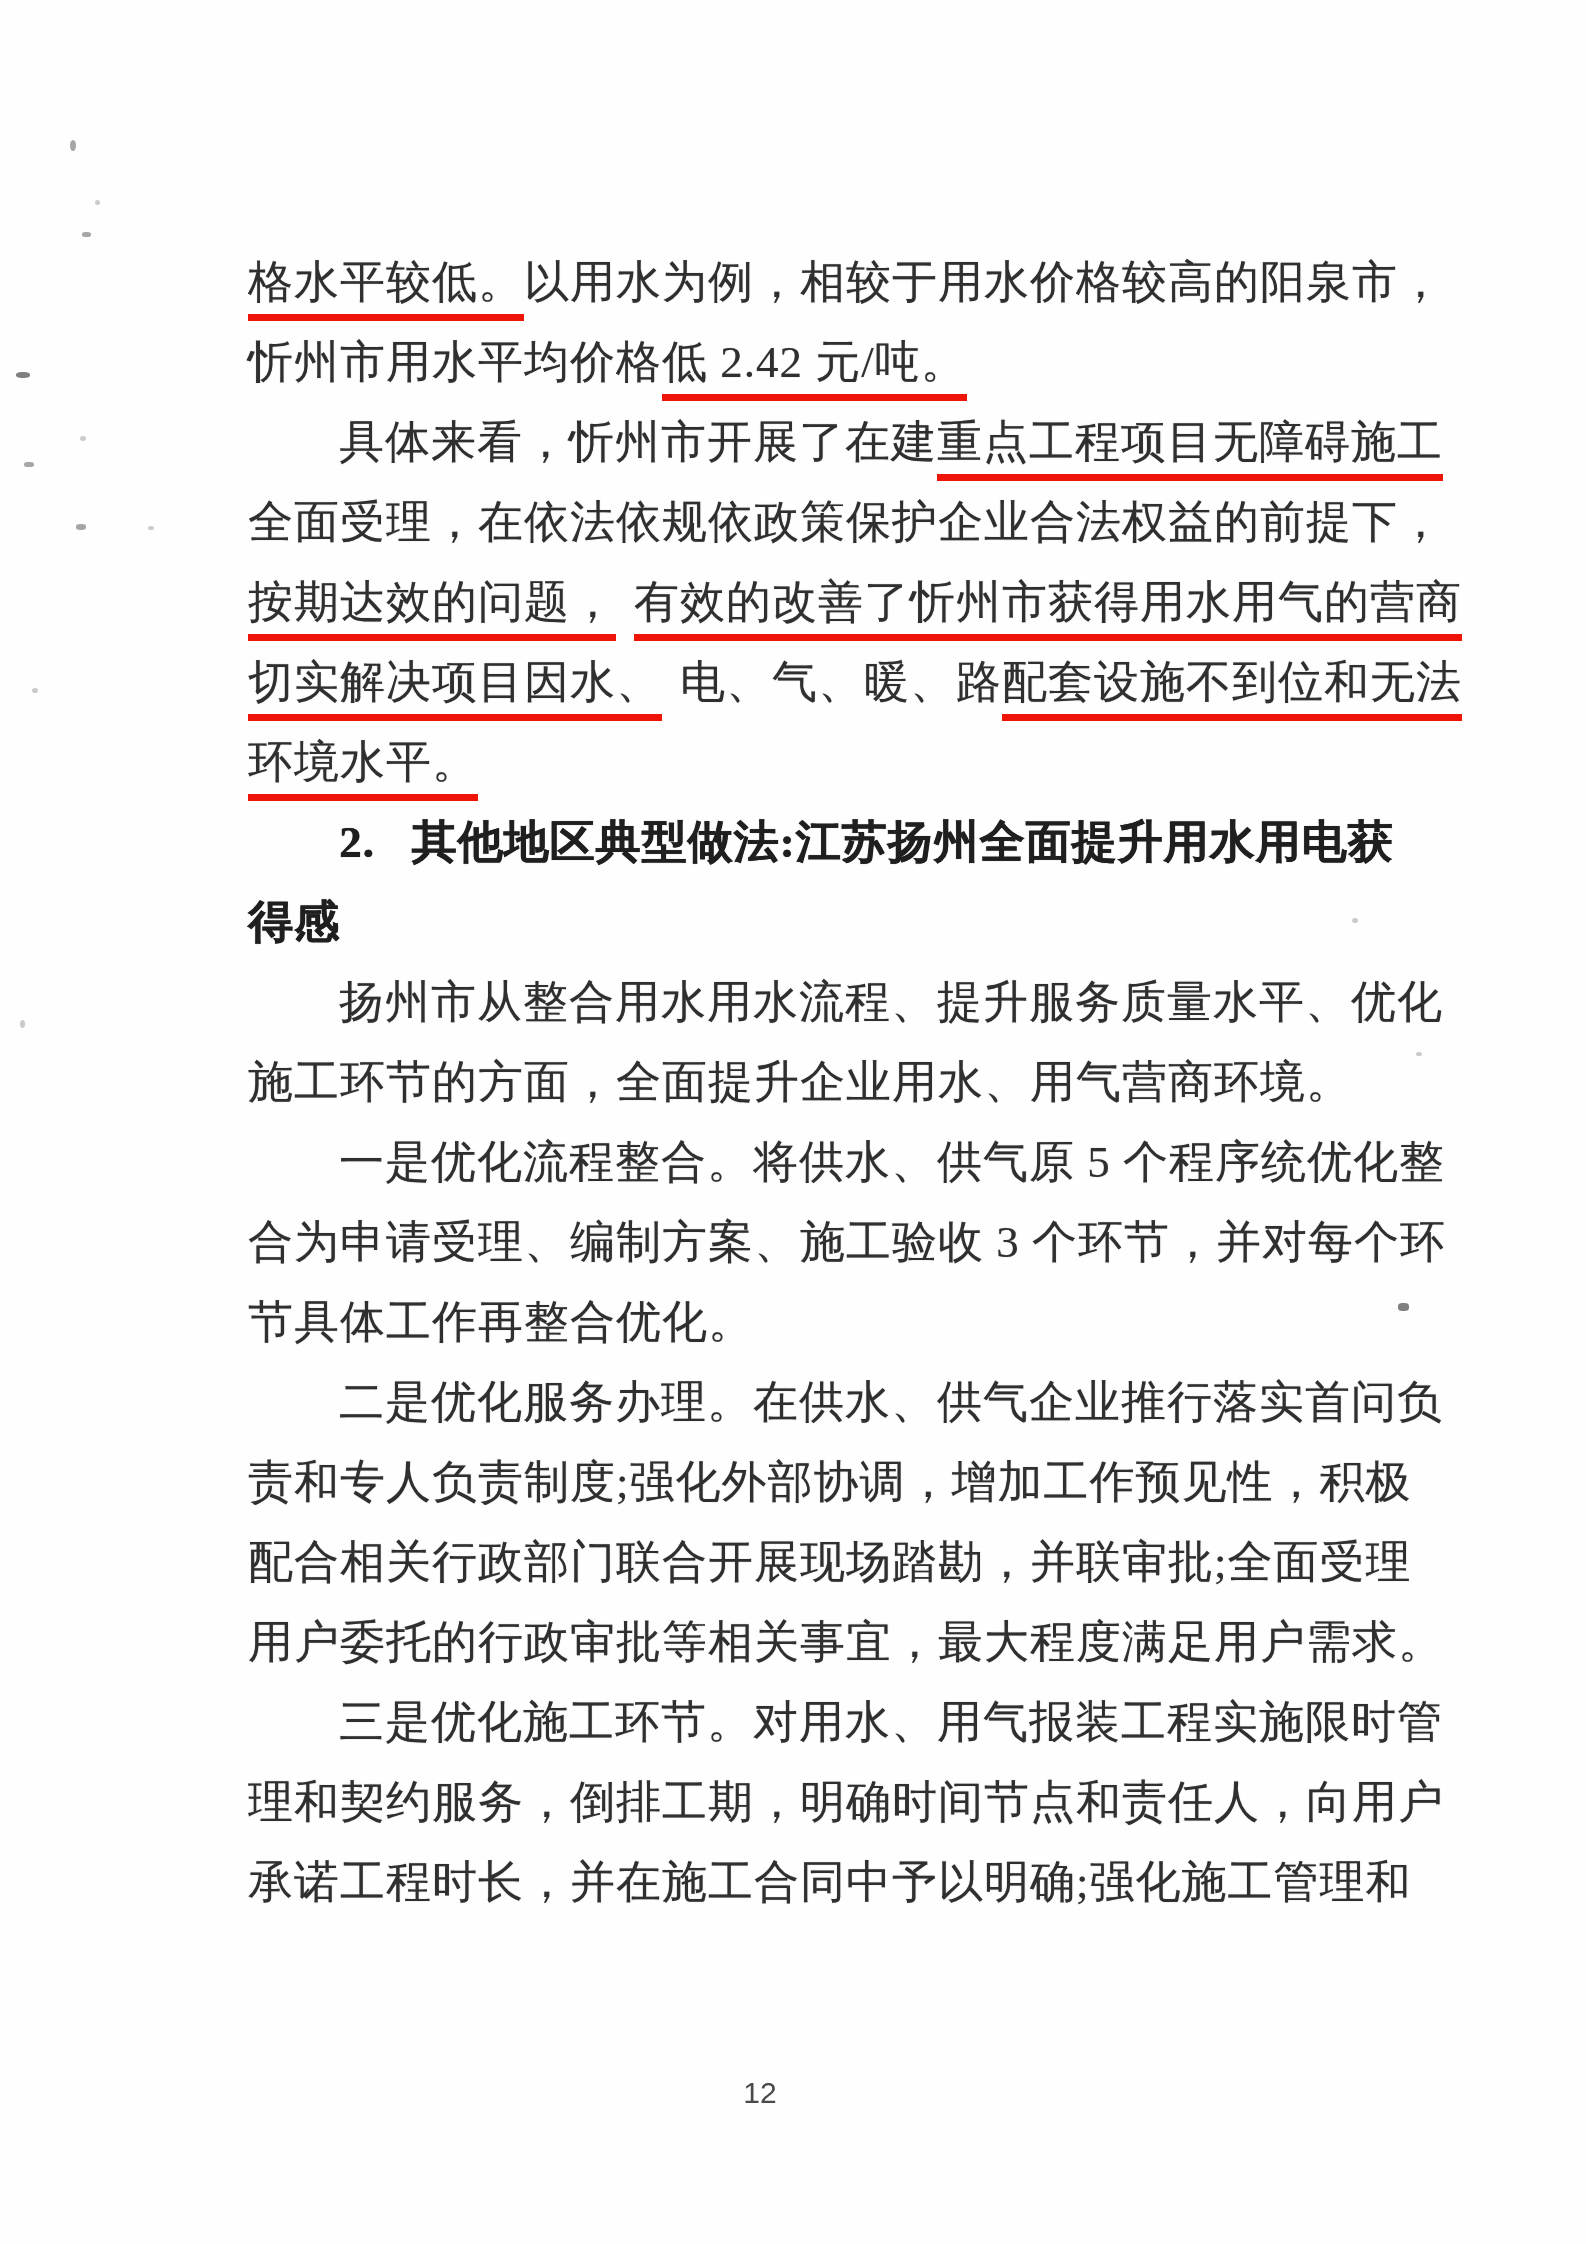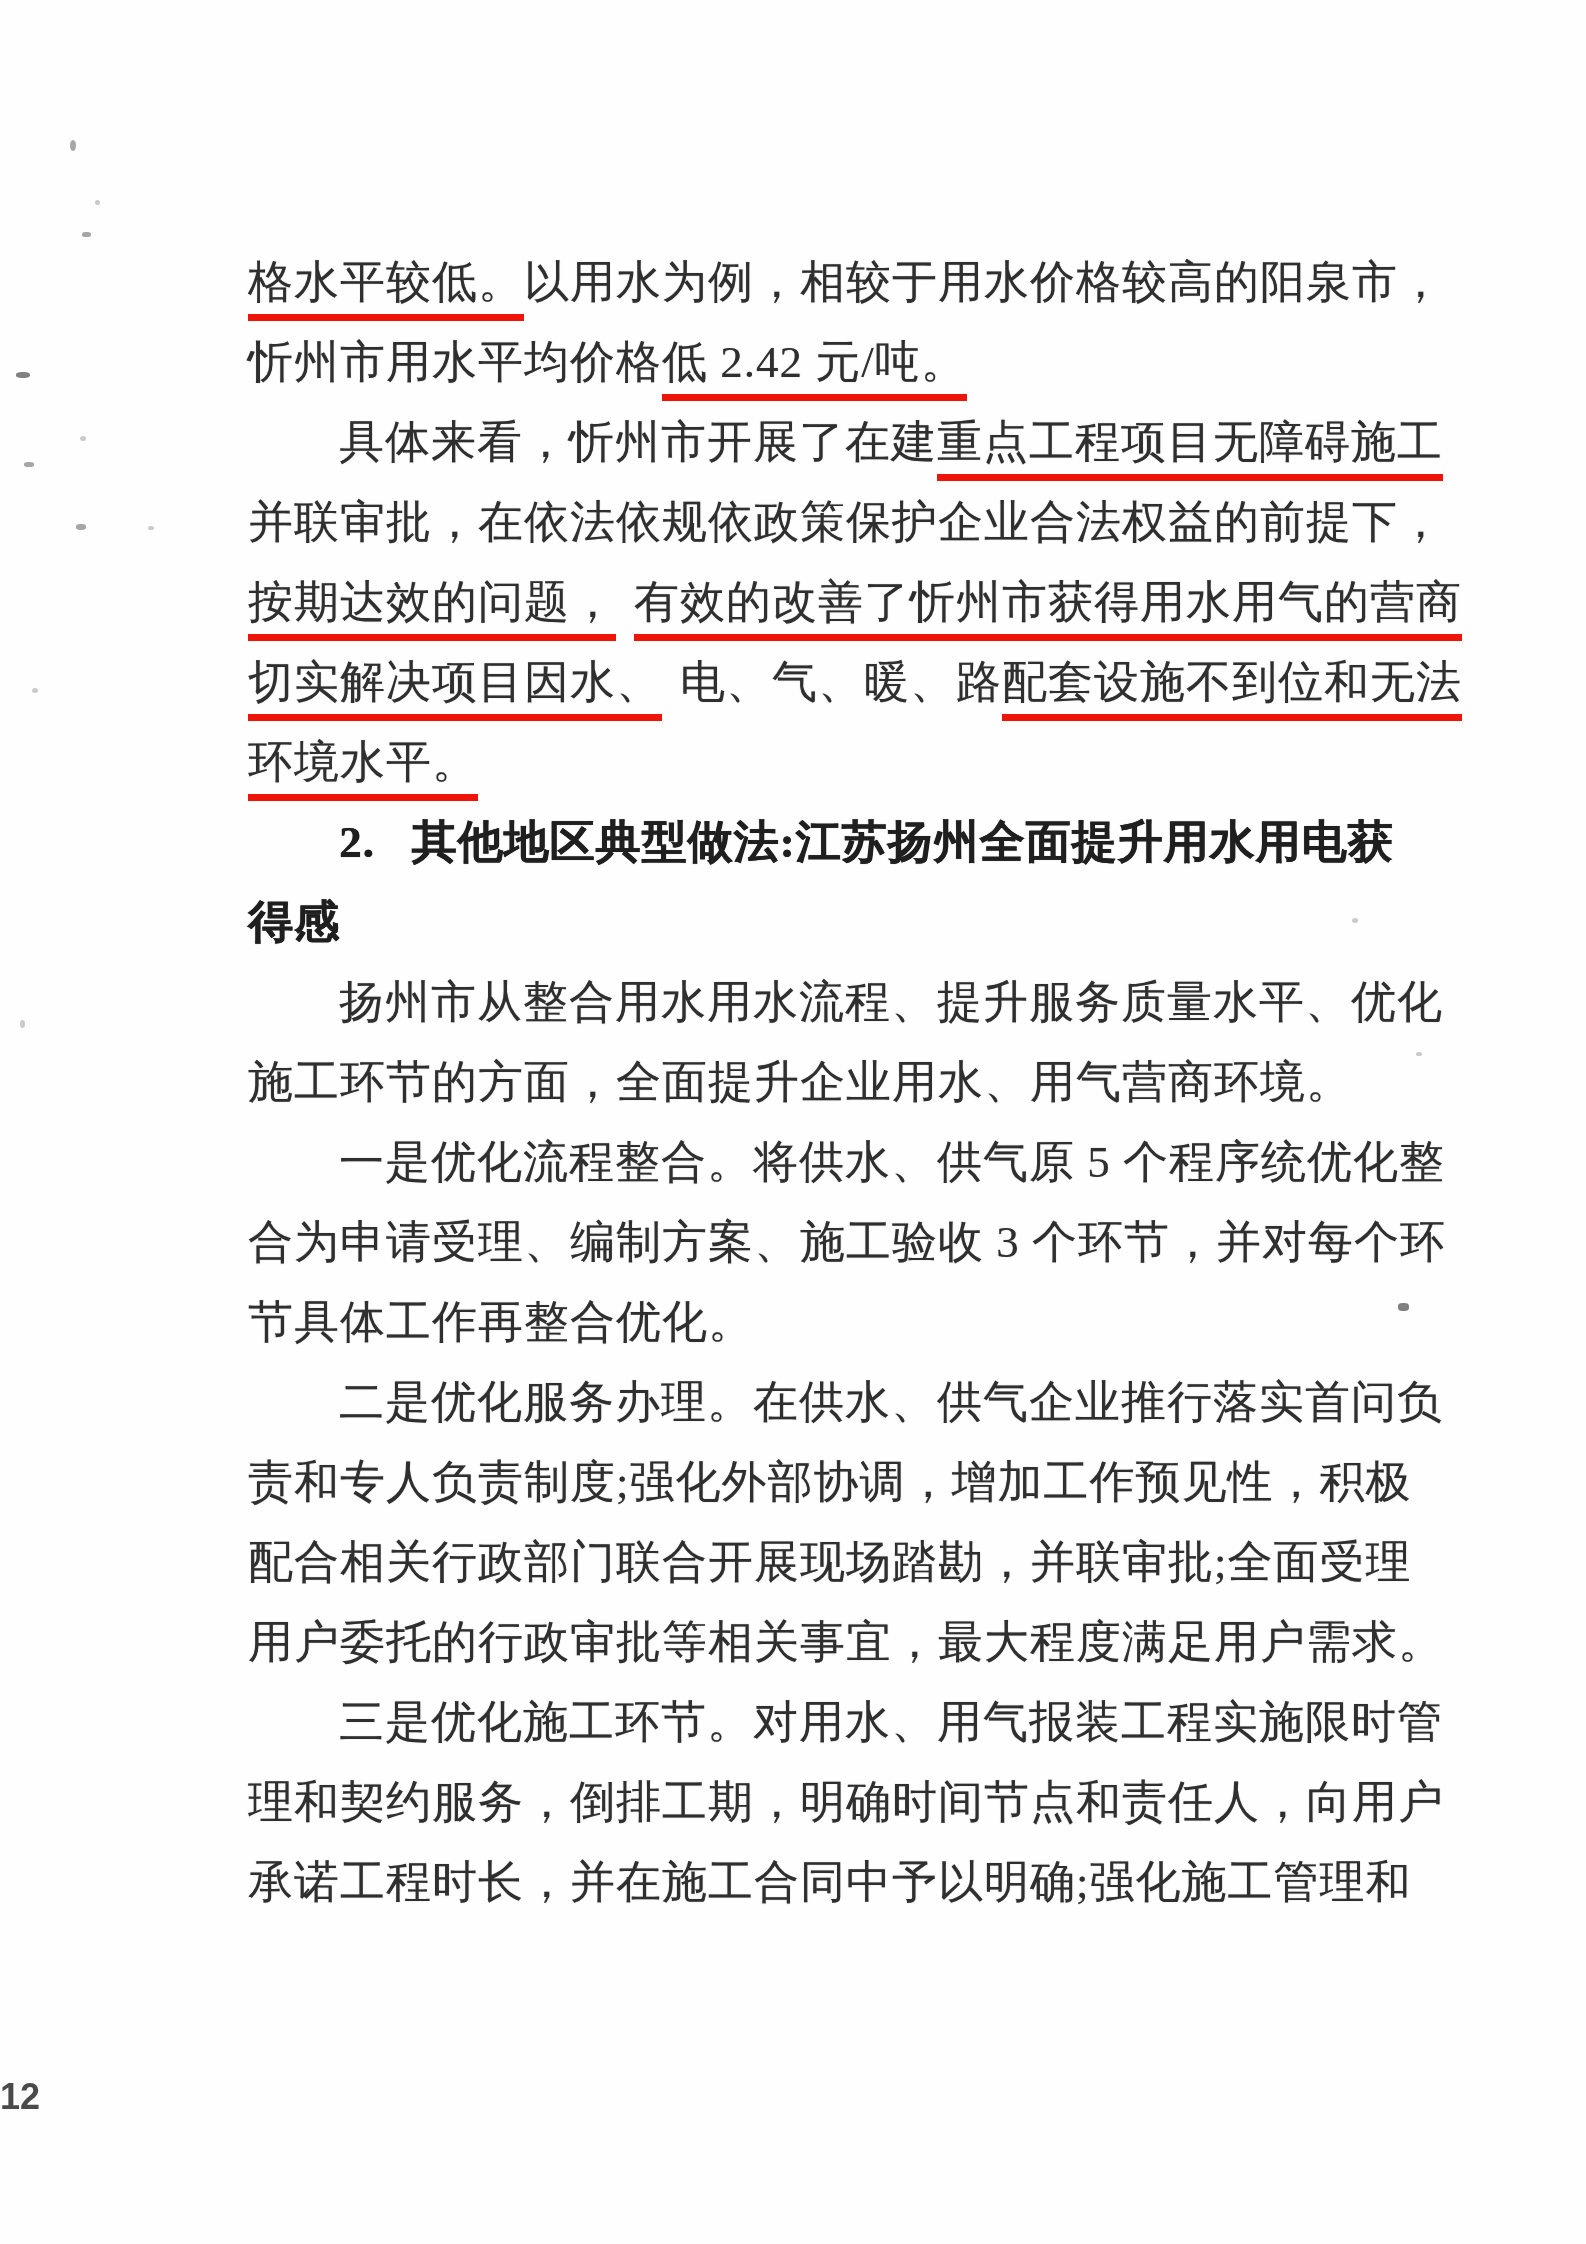--- a/index.html
+++ b/index.html
@@ -46,24 +46,24 @@
     padding-bottom: 7px;
   }
   .seg.ul.gap {
     margin-right: 18px;
   }
   .page-number {
     position: absolute;
     left: 0;
     top: 2076px;
     width: 1520px;
-    text-align: left;
+    text-align: center;
     font-family: "Liberation Sans", "DejaVu Sans", sans-serif;
-    font-weight: bold;
-    font-size: 36px;
+    font-weight: normal;
+    font-size: 30px;
     color: #4a4a4a;
   }
   
   .speck {
     position: absolute;
     background: #6a6a6a;
     border-radius: 50%;
   }
   .speck.dash { border-radius: 40%; }
   .speck.faint { opacity: 0.35; }
@@ -87,21 +87,21 @@
   <div class="speck faint" style="left:1352px; top:918px; width:6px; height:5px;"></div>
   <div class="speck faint" style="left:1416px; top:1052px; width:6px; height:4px;"></div>
   <div class="speck dark dash" style="left:1398px; top:1303px; width:11px; height:8px;"></div>
   <div class="speck faint" style="left:1404px; top:1398px; width:6px; height:4px;"></div>
   <div class="speck faint" style="left:20px;  top:1020px; width:5px; height:8px;"></div>
 
   <div class="text-block">
       <div class="line"><span class="seg ul">格水平较低。</span><span class="seg">以用水为例，相较于用水价格较高的阳泉市，</span></div>
       <div class="line"><span class="seg">忻州市用水平均价格</span><span class="seg ul">低 2.42 元/吨。</span></div>
       <div class="line indent"><span class="seg">具体来看，忻州市开展了在建</span><span class="seg ul">重点工程项目无障碍施工</span></div>
-      <div class="line"><span class="seg">并联审批，在依法依规依政策保护企业合法权益的前提下，</span></div>
+      <div class="line"><span class="seg">全面受理，在依法依规依政策保护企业合法权益的前提下，</span></div>
       <div class="line"><span class="seg ul gap">按期达效的问题，</span><span class="seg ul">有效的改善了忻州市获得用水用气的营商</span></div>
       <div class="line"><span class="seg ul gap">切实解决项目因水、</span><span class="seg">电、气、暖、路</span><span class="seg ul">配套设施不到位和无法</span></div>
       <div class="line"><span class="seg ul">环境水平。</span></div>
       <div class="line bold indent"><span class="seg">2.   其他地区典型做法:江苏扬州全面提升用水用电获</span></div>
       <div class="line bold"><span class="seg">得感</span></div>
       <div class="line indent"><span class="seg">扬州市从整合用水用水流程、提升服务质量水平、优化</span></div>
       <div class="line"><span class="seg">施工环节的方面，全面提升企业用水、用气营商环境。</span></div>
       <div class="line indent"><span class="seg">一是优化流程整合。将供水、供气原 5 个程序统优化整</span></div>
       <div class="line"><span class="seg">合为申请受理、编制方案、施工验收 3 个环节，并对每个环</span></div>
       <div class="line"><span class="seg">节具体工作再整合优化。</span></div>

